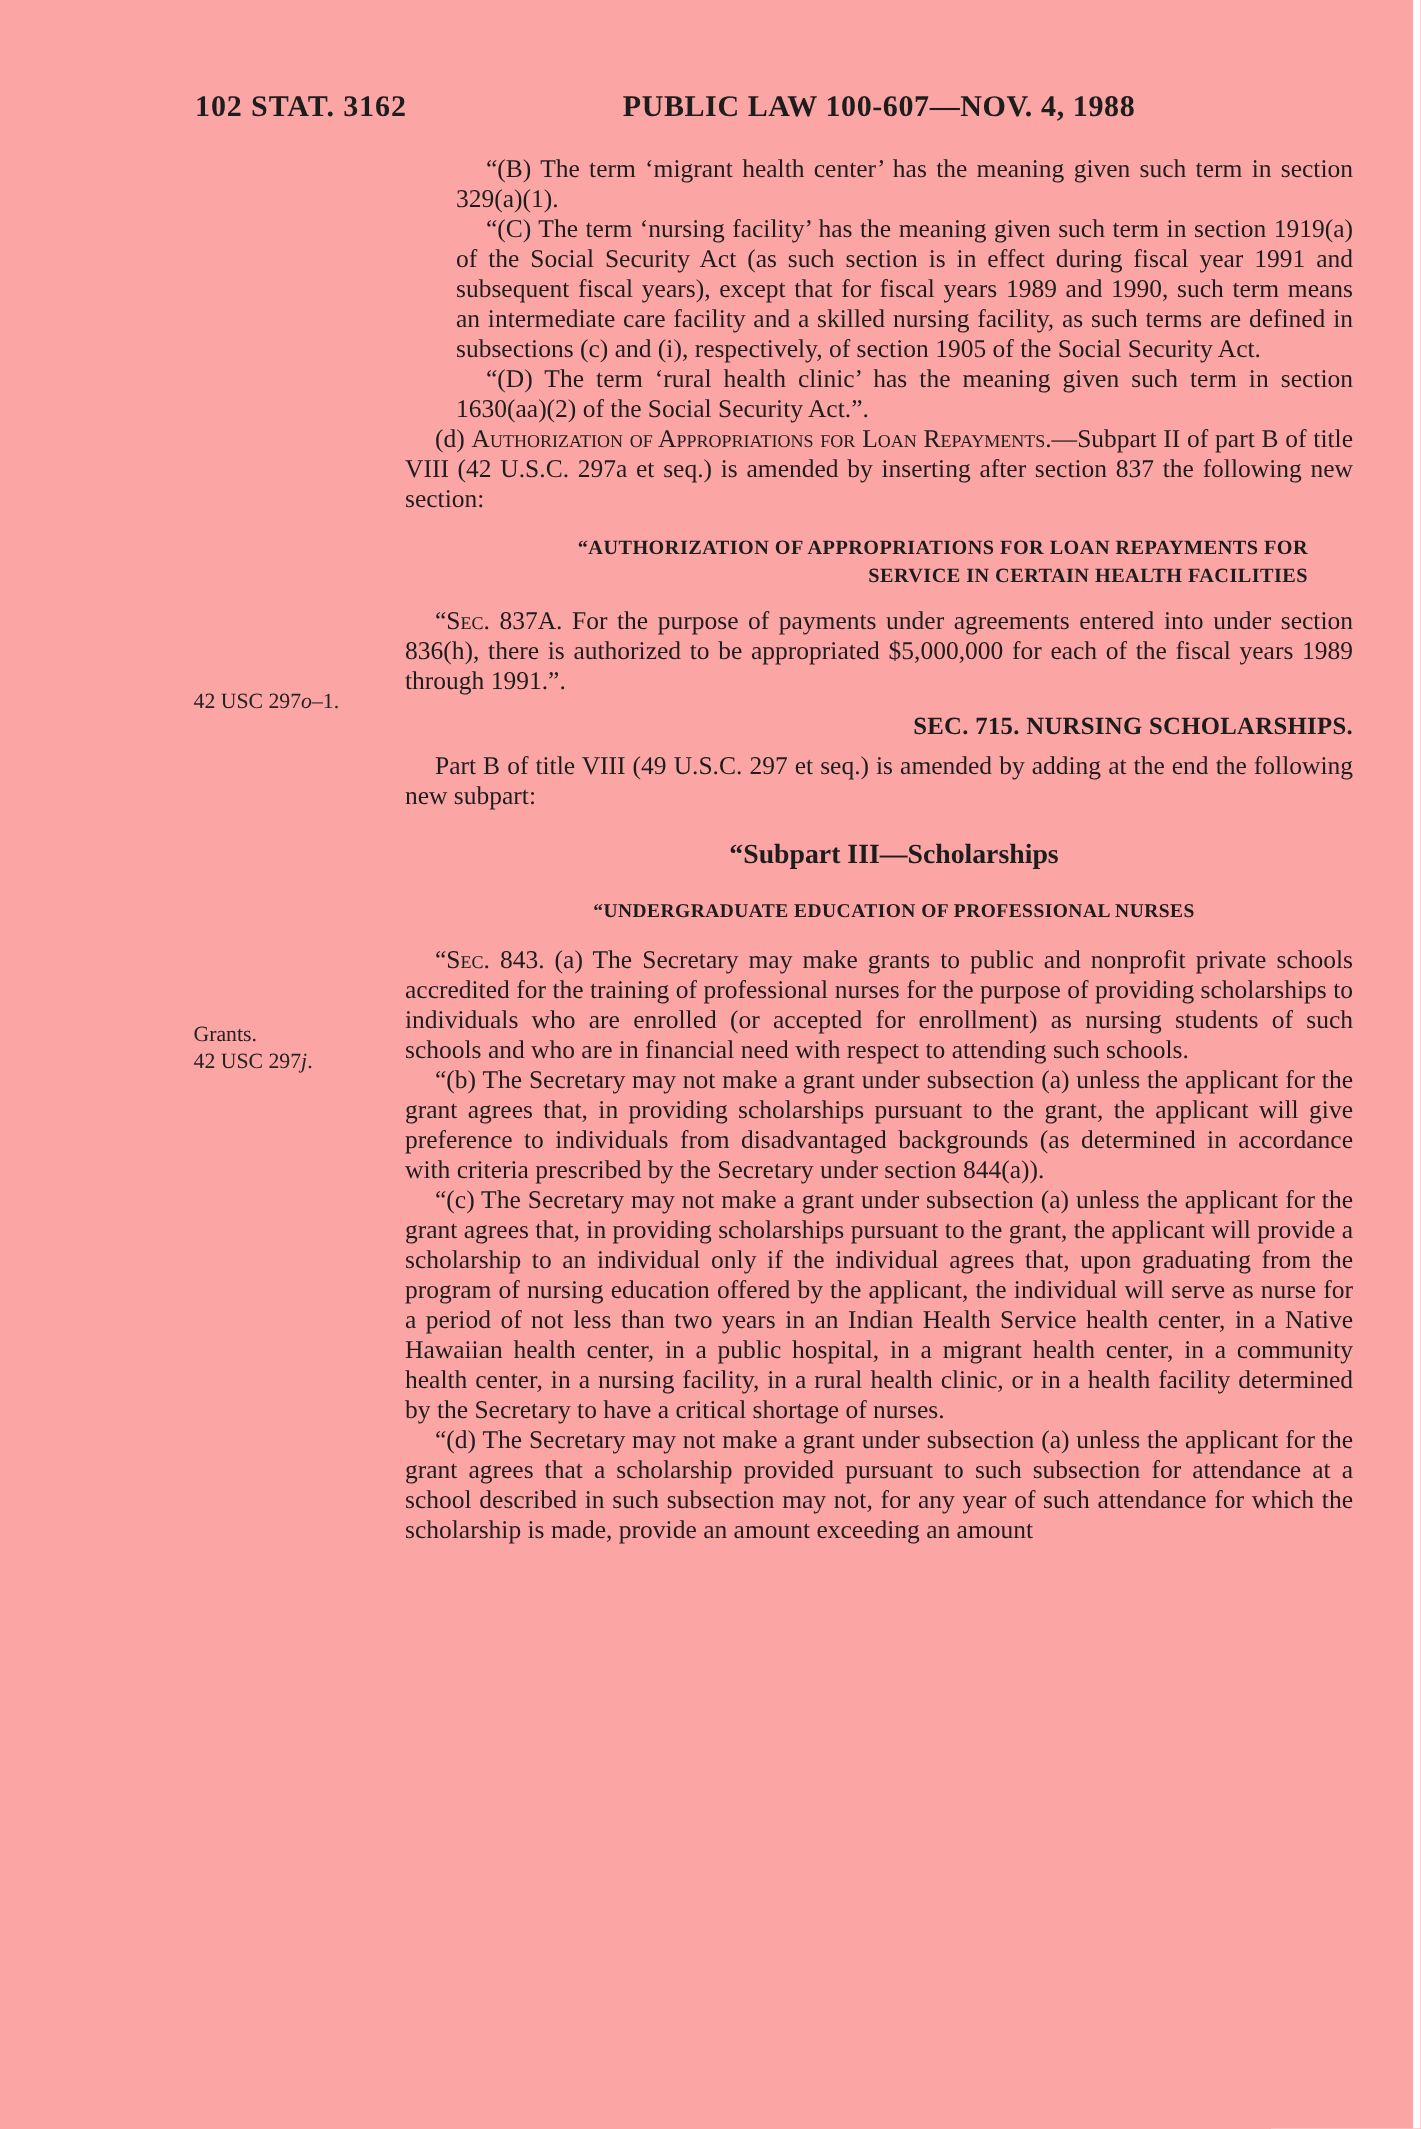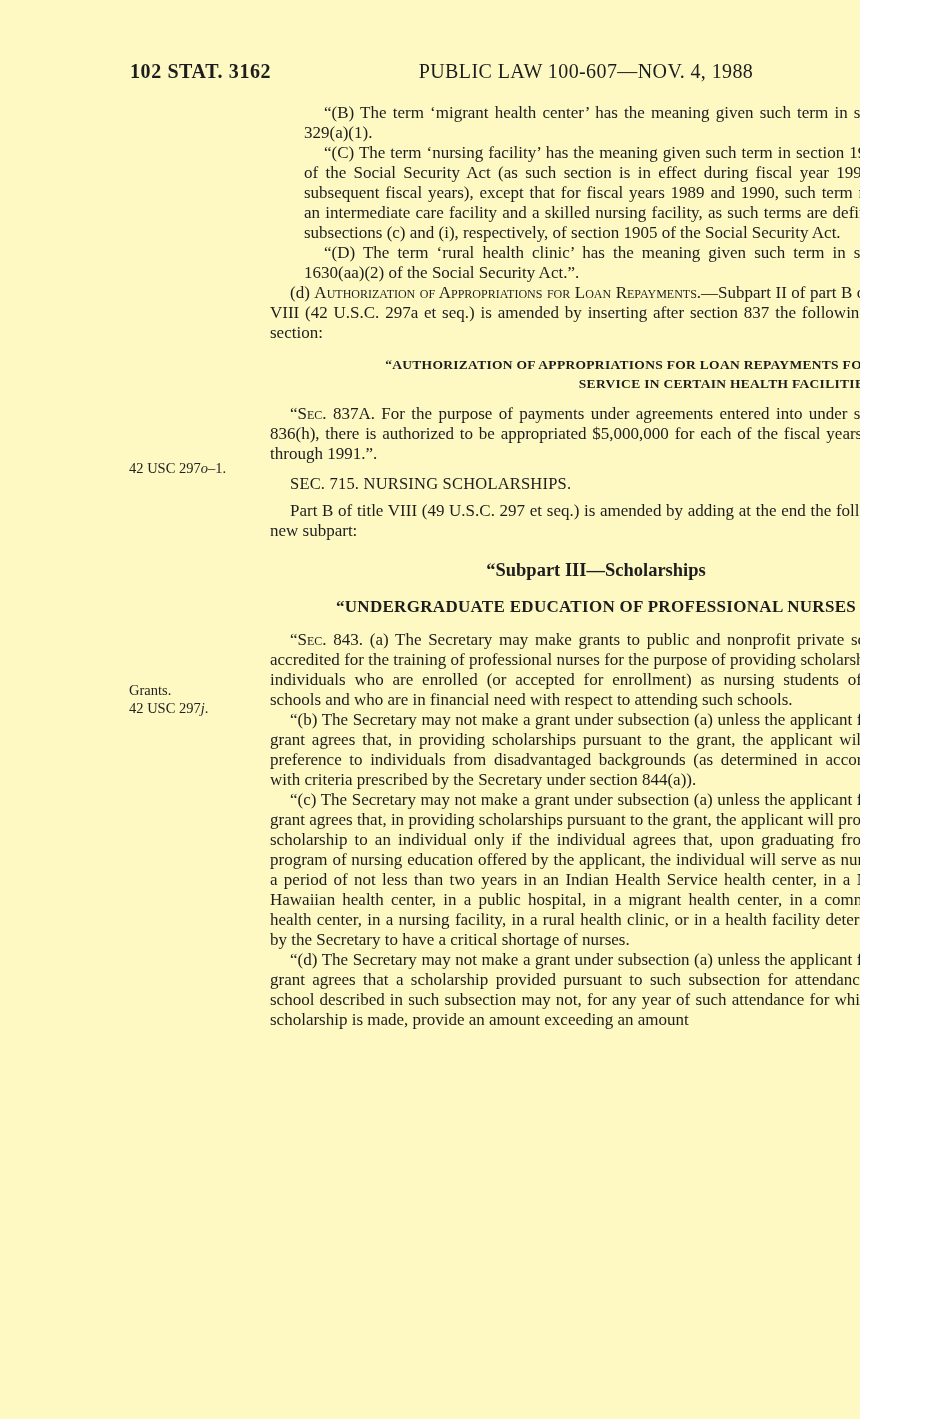--- a/index.html
+++ b/index.html
@@ -3,33 +3,33 @@
 <meta charset="utf-8">
 <style>
   html, body { margin: 0; padding: 0; }
   body {
     width: 947px; height: 1419px;
     background: #ffffff;
     font-family: "Liberation Serif", serif;
   }
   .page {
     position: relative;
-    width: 860px; height: 1419px;
-    background: #fef9c3;
+    width: 942px; height: 1419px;
+    background: #fca5a5;
     color: #1d1d1d;
     overflow: hidden;
   }
   .hdr-stat {
     position: absolute; left: 130px; top: 60px;
     font-size: 20px; font-weight: bold; letter-spacing: 0.6px;
     white-space: nowrap;
   }
   .hdr-law {
     position: absolute; left: 270px; top: 60px; width: 632px;
-    text-align: center; font-size: 20px; font-weight: normal;
+    text-align: center; font-size: 20px; font-weight: bold;
     letter-spacing: 0.4px; white-space: nowrap;
   }
   .margin-note {
     position: absolute; left: 129px; width: 145px;
     font-size: 14.5px; line-height: 18px; color: #222;
   }
   .margin-note .it { font-style: italic; }
   .body-col {
     position: absolute; left: 270px; top: 103px; width: 632px;
     font-size: 17px; line-height: 20px;
@@ -39,33 +39,33 @@
   p.sub-indent { margin-left: 34px; }
   .sc { font-variant: small-caps; }
   .heading-sc {
     text-align: right; text-indent: 0;
     font-weight: bold; font-size: 13.5px; line-height: 19px;
     letter-spacing: 0.3px;
     margin-top: 12px !important; margin-bottom: 11px !important;
     padding: 0 30px;
   }
   .sec-heading {
-    text-align: left; text-indent: 0;
-    font-weight: normal; font-size: 16.5px;
+    text-align: right; text-indent: 0;
+    font-weight: bold; font-size: 16.5px;
     margin-top: 10px !important; margin-bottom: 7px !important;
     letter-spacing: 0.2px;
   }
   .subpart-heading {
     text-align: center; text-indent: 0;
     font-weight: bold; font-size: 18.5px;
     margin-top: 19px !important;
   }
   .undergrad-heading {
     text-align: center; text-indent: 0;
-    font-weight: bold; font-size: 17px; letter-spacing: 0.3px;
+    font-weight: bold; font-size: 13px; letter-spacing: 0.3px;
     margin-top: 17px !important; margin-bottom: 13px !important;
   }
 </style>
 </head>
 <body>
 
 <div class="page">
 
   <div class="hdr-stat">102 STAT. 3162</div>
   <div class="hdr-law">PUBLIC LAW 100-607—NOV. 4, 1988</div>

